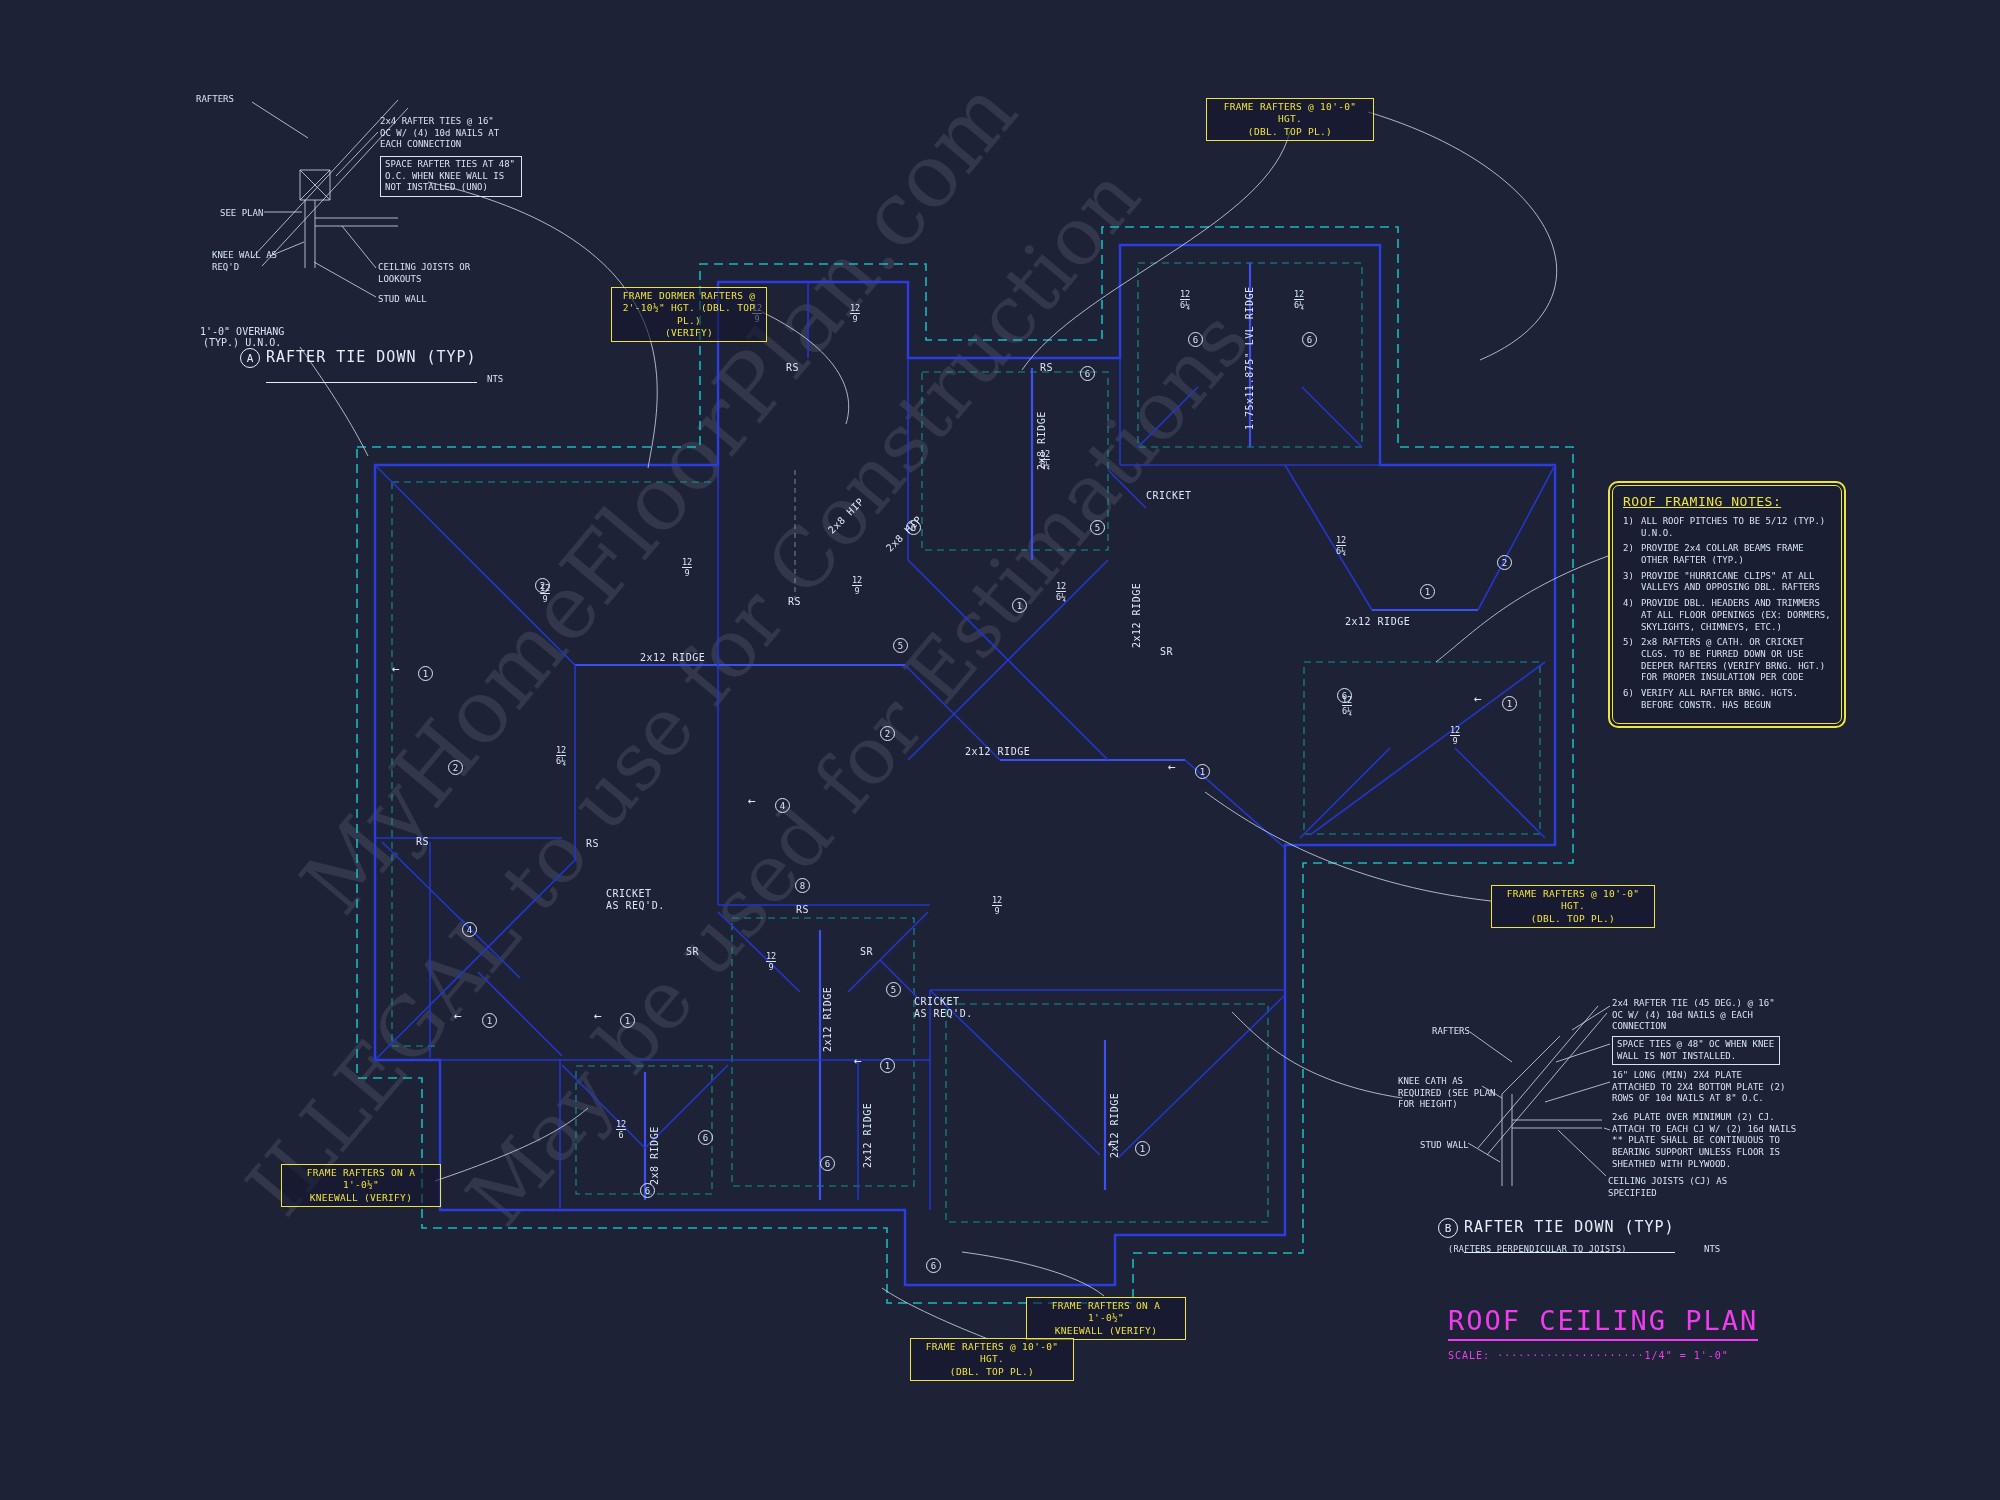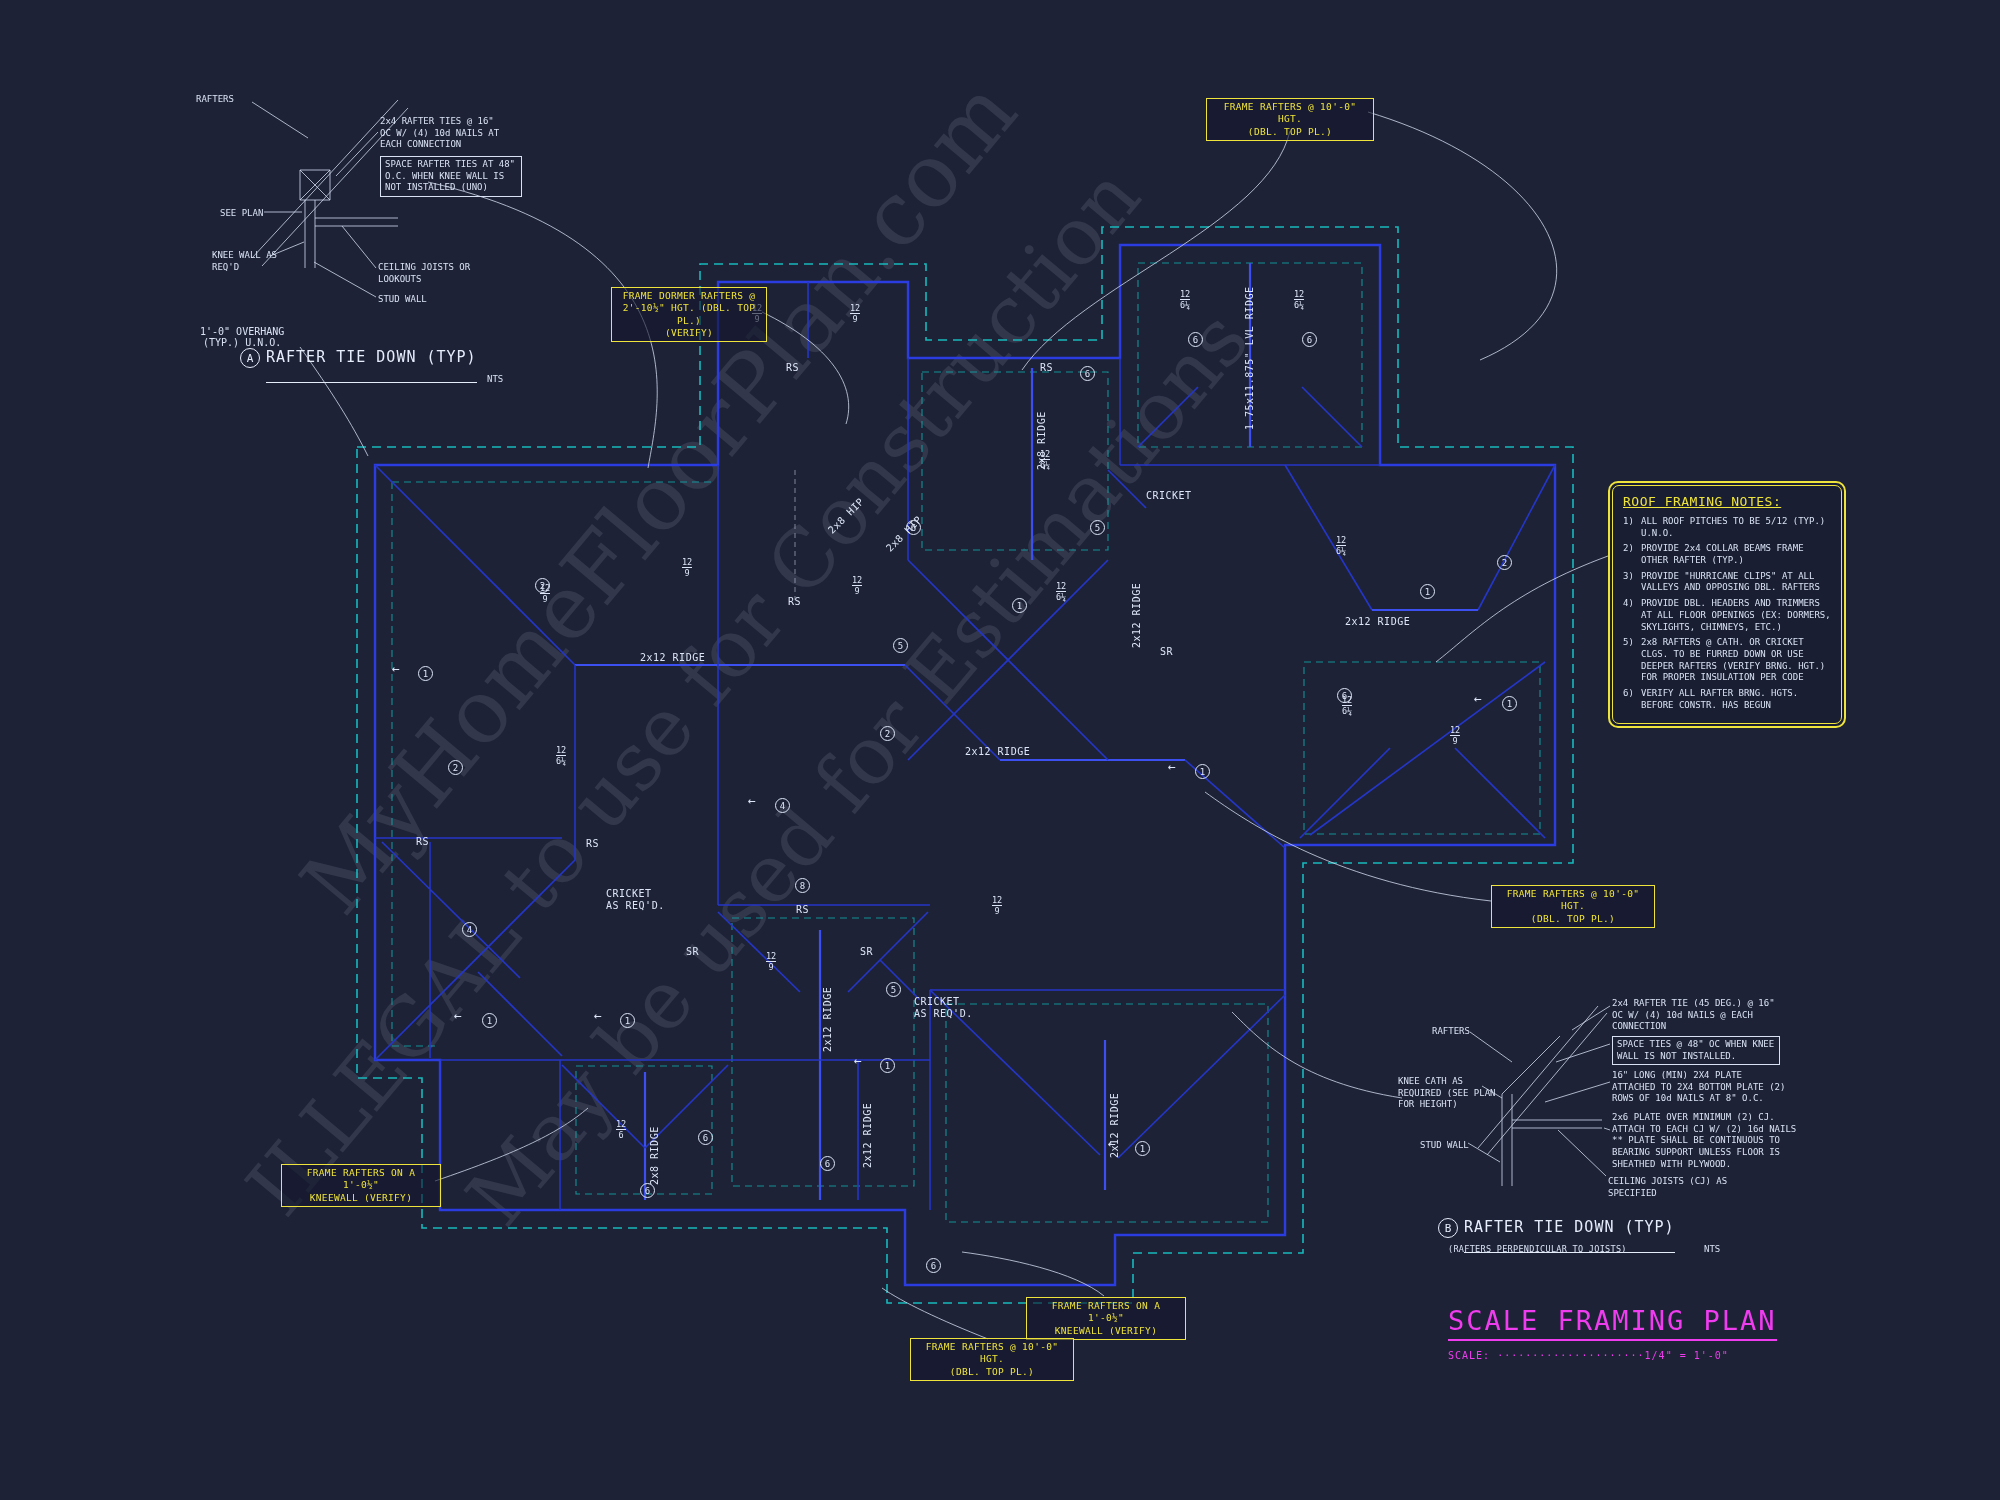--- a/index.html
+++ b/index.html
@@ -280,16 +280,16 @@
             <span>2x8 RAFTERS @ CATH. OR CRICKET CLGS. TO BE FURRED DOWN OR USE DEEPER RAFTERS (VERIFY BRNG. HGT.) FOR PROPER INSULATION PER CODE</span>
           </div>
           <div class="note-item">
             <span class="note-num">6)</span>
             <span>VERIFY ALL RAFTER BRNG. HGTS. BEFORE CONSTR. HAS BEGUN</span>
           </div>
         </div>
     </div>
   </div>
 
-  <div class="main-title">SCALE FRAMING PLAN</div>
+  <div class="main-title">ROOF CEILING PLAN</div>
   <div class="scale-line">SCALE: ·····················1/4" = 1'-0"</div>
 
 </div>
 
 </body></html>

